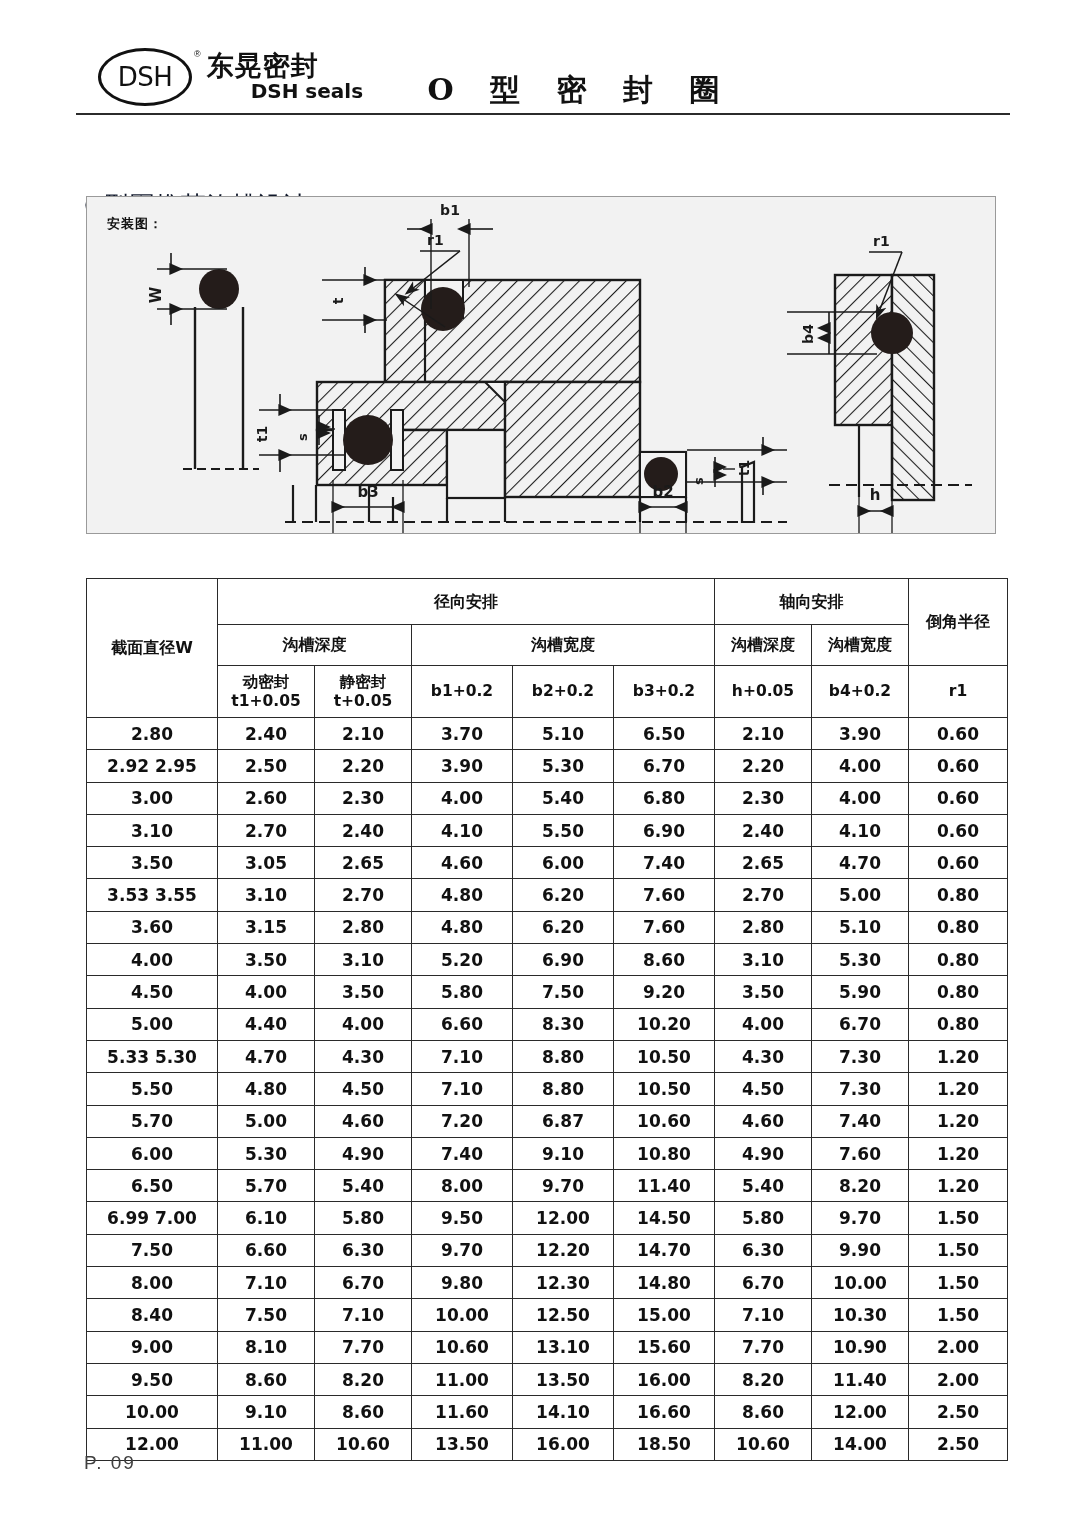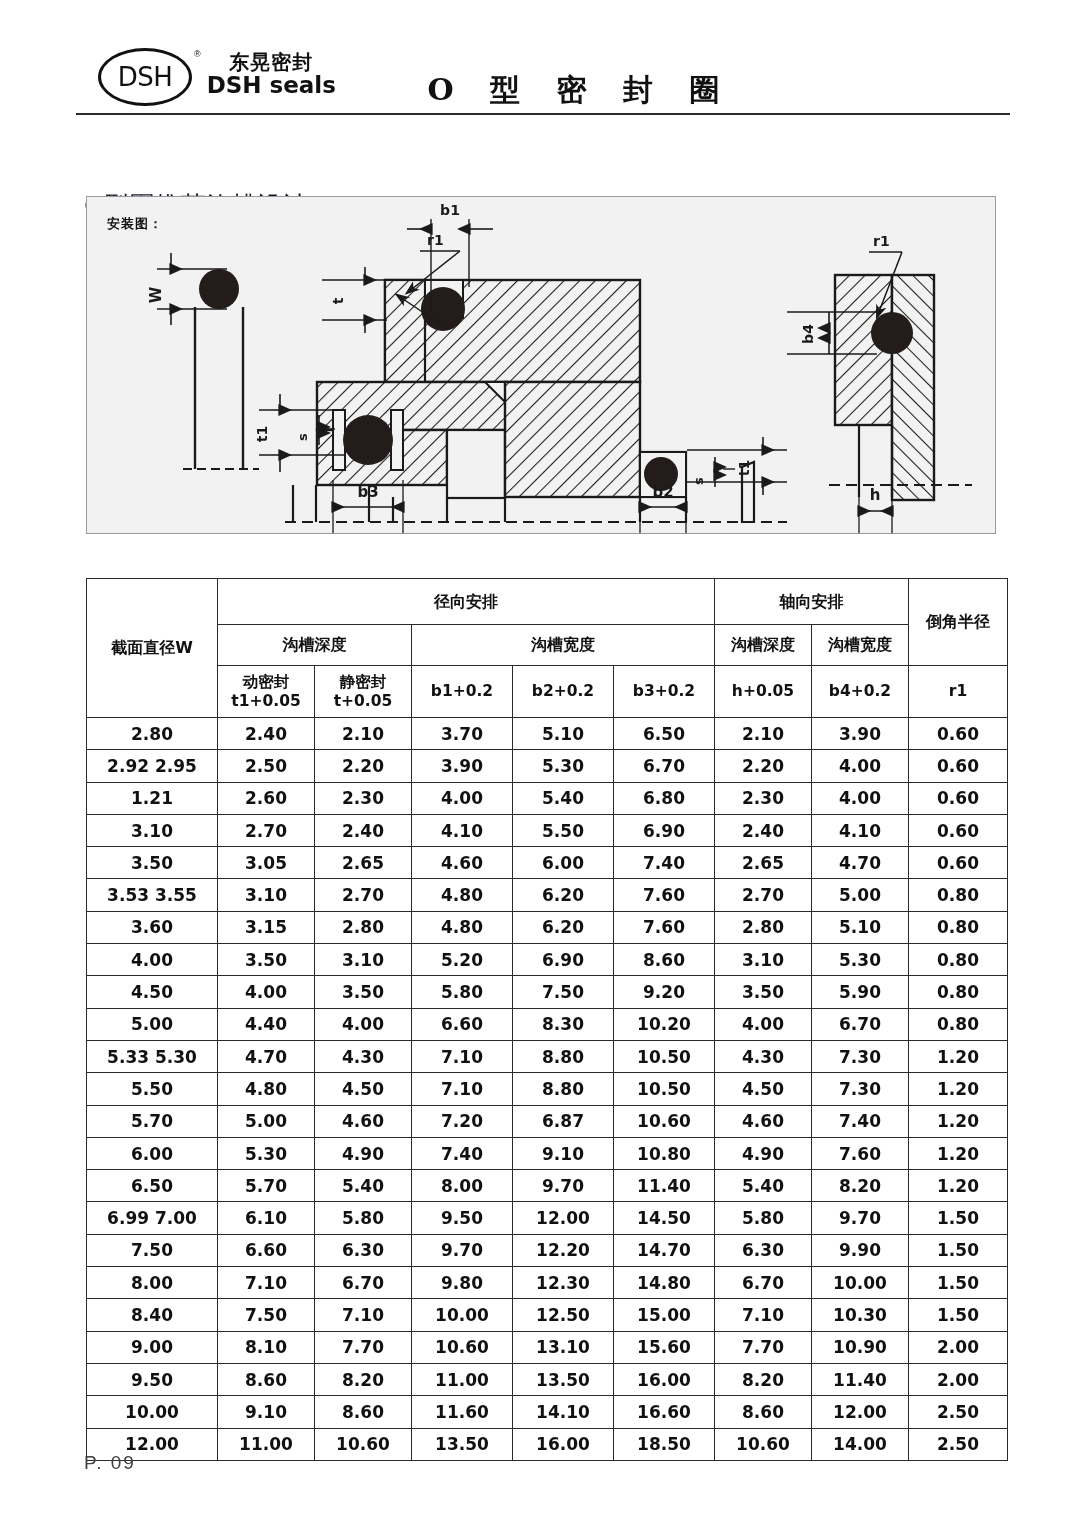--- a/index.html
+++ b/index.html
@@ -52,35 +52,35 @@
     line-height: 1;
     margin-left: 2px;
     margin-top: 2px;
     color: #111;
   }
   .logo-text {
     margin-left: 6px;
     margin-top: 4px;
   }
   .logo-cn {
-    font-size: 20px;
+    font-size: 27px;
     font-weight: bold;
     letter-spacing: 1px;
     color: #111;
     line-height: 1.05;
     font-family: "DejaVu Sans", sans-serif;
-    text-align: center;
   }
   .logo-en {
-    font-size: 23px;
+    font-size: 20px;
     font-weight: bold;
     letter-spacing: 0px;
     color: #111;
     line-height: 1.1;
     font-family: "DejaVu Sans", sans-serif;
+    margin-left: 44px;
   }
   .header-title {
     position: absolute;
     left: 0;
     top: 70px;
     width: 1080px;
     text-align: center;
     font-size: 30px;
     font-weight: bold;
     letter-spacing: 13px;
@@ -446,21 +446,21 @@
           <td>2.50</td>
           <td>2.20</td>
           <td>3.90</td>
           <td>5.30</td>
           <td>6.70</td>
           <td>2.20</td>
           <td>4.00</td>
           <td>0.60</td>
         </tr>
         <tr>
-          <td>1.21</td>
+          <td>3.00</td>
           <td>2.60</td>
           <td>2.30</td>
           <td>4.00</td>
           <td>5.40</td>
           <td>6.80</td>
           <td>2.30</td>
           <td>4.00</td>
           <td>0.60</td>
         </tr>
         <tr>

